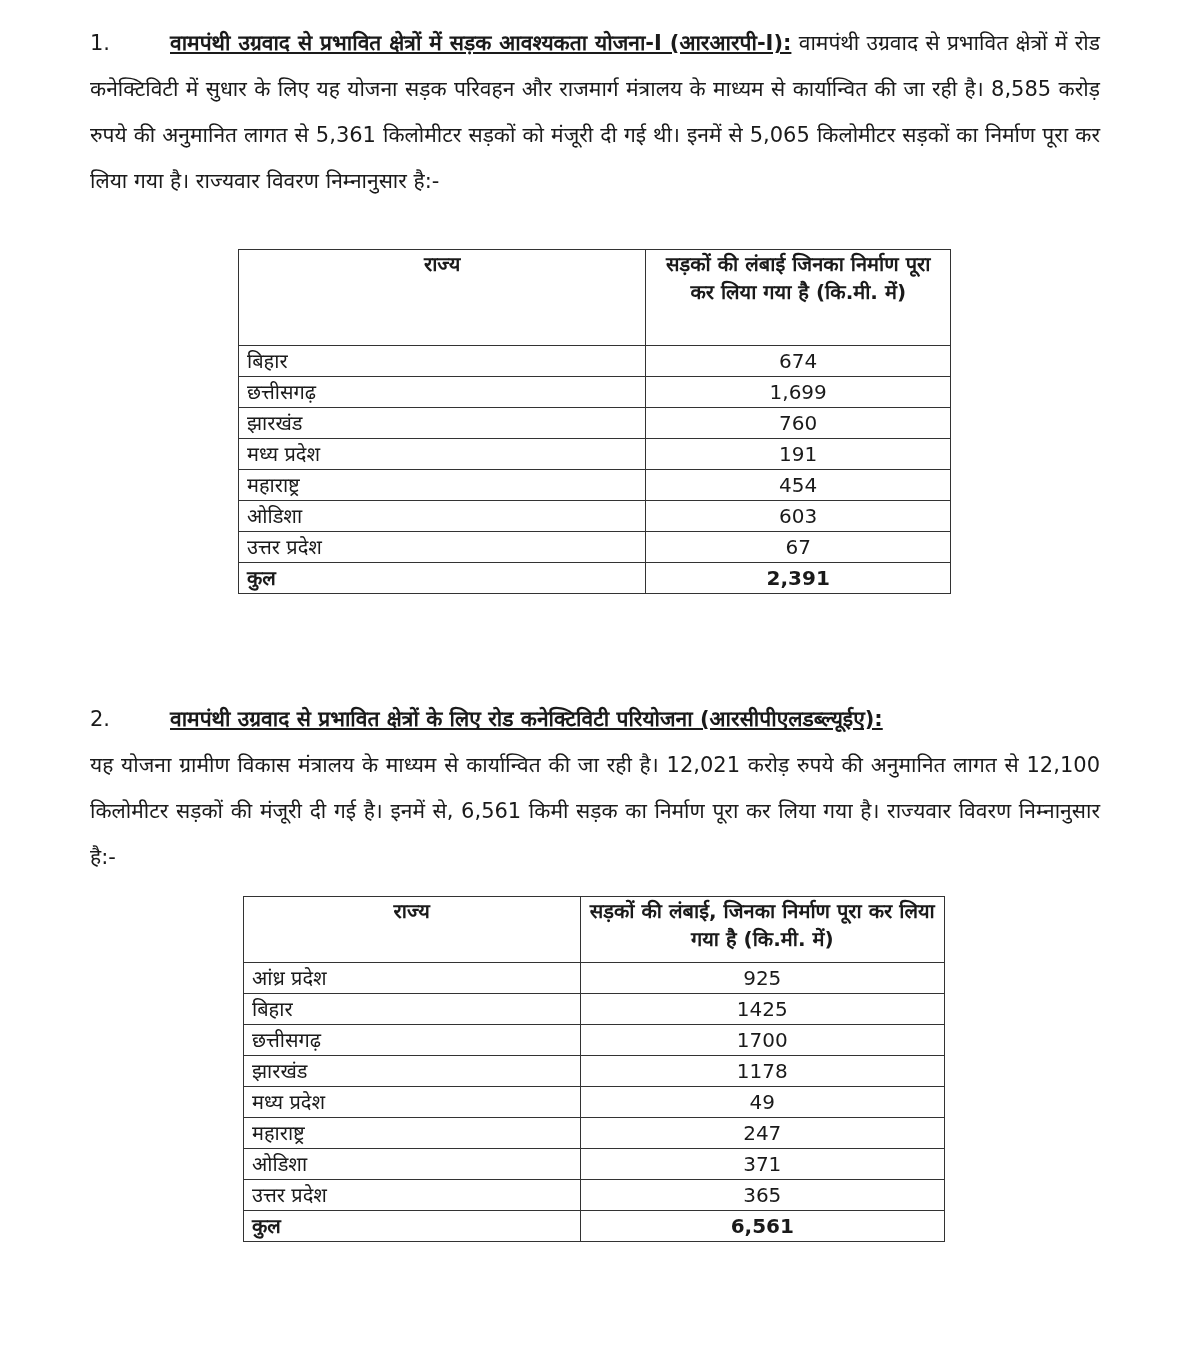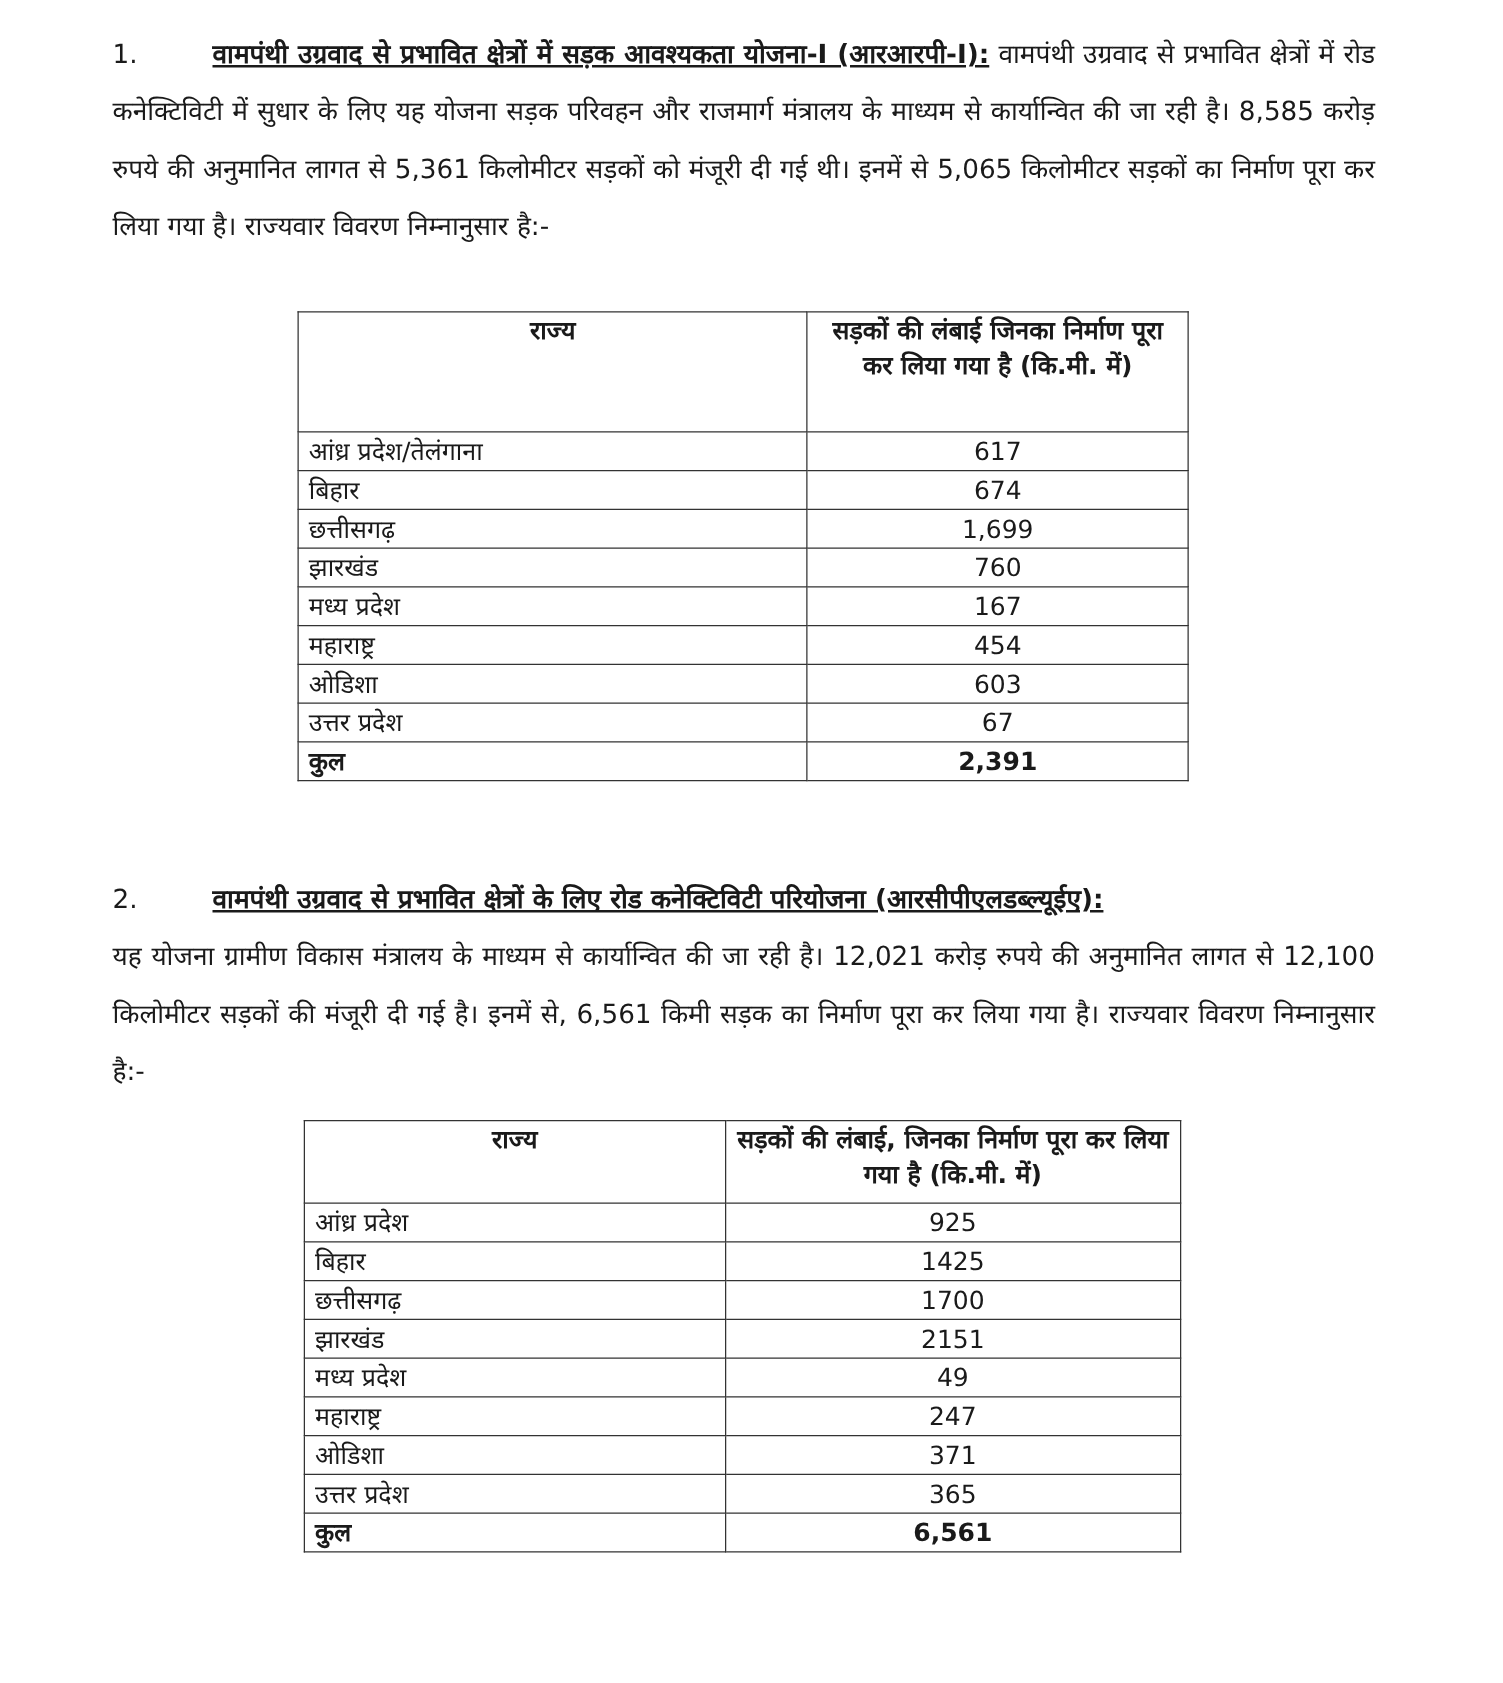--- a/index.html
+++ b/index.html
@@ -41,38 +41,34 @@
   <colgroup>
       <col style="width:408px">
       <col style="width:305px">
     </colgroup>
   <tbody>
       <tr style="height:96px">
     <th>राज्य</th>
     <th>सड़कों की लंबाई जिनका निर्माण पूरा कर लिया गया है (कि.मी. में)</th>
   </tr>
   <tr>
-        <td class="state">आंध्र प्रदेश/तेलंगाना</td>
-        <td class="val">617</td>
-      </tr>
-  <tr>
         <td class="state">बिहार</td>
         <td class="val">674</td>
       </tr>
   <tr>
         <td class="state">छत्तीसगढ़</td>
         <td class="val">1,699</td>
       </tr>
   <tr>
         <td class="state">झारखंड</td>
         <td class="val">760</td>
       </tr>
   <tr>
         <td class="state">मध्य प्रदेश</td>
-        <td class="val">167</td>
+        <td class="val">191</td>
       </tr>
   <tr>
         <td class="state">महाराष्ट्र</td>
         <td class="val">454</td>
       </tr>
   <tr>
         <td class="state">ओडिशा</td>
         <td class="val">603</td>
       </tr>
   <tr>
@@ -107,21 +103,21 @@
   <tr>
         <td class="state">बिहार</td>
         <td class="val">1425</td>
       </tr>
   <tr>
         <td class="state">छत्तीसगढ़</td>
         <td class="val">1700</td>
       </tr>
   <tr>
         <td class="state">झारखंड</td>
-        <td class="val">2151</td>
+        <td class="val">1178</td>
       </tr>
   <tr>
         <td class="state">मध्य प्रदेश</td>
         <td class="val">49</td>
       </tr>
   <tr>
         <td class="state">महाराष्ट्र</td>
         <td class="val">247</td>
       </tr>
   <tr>

